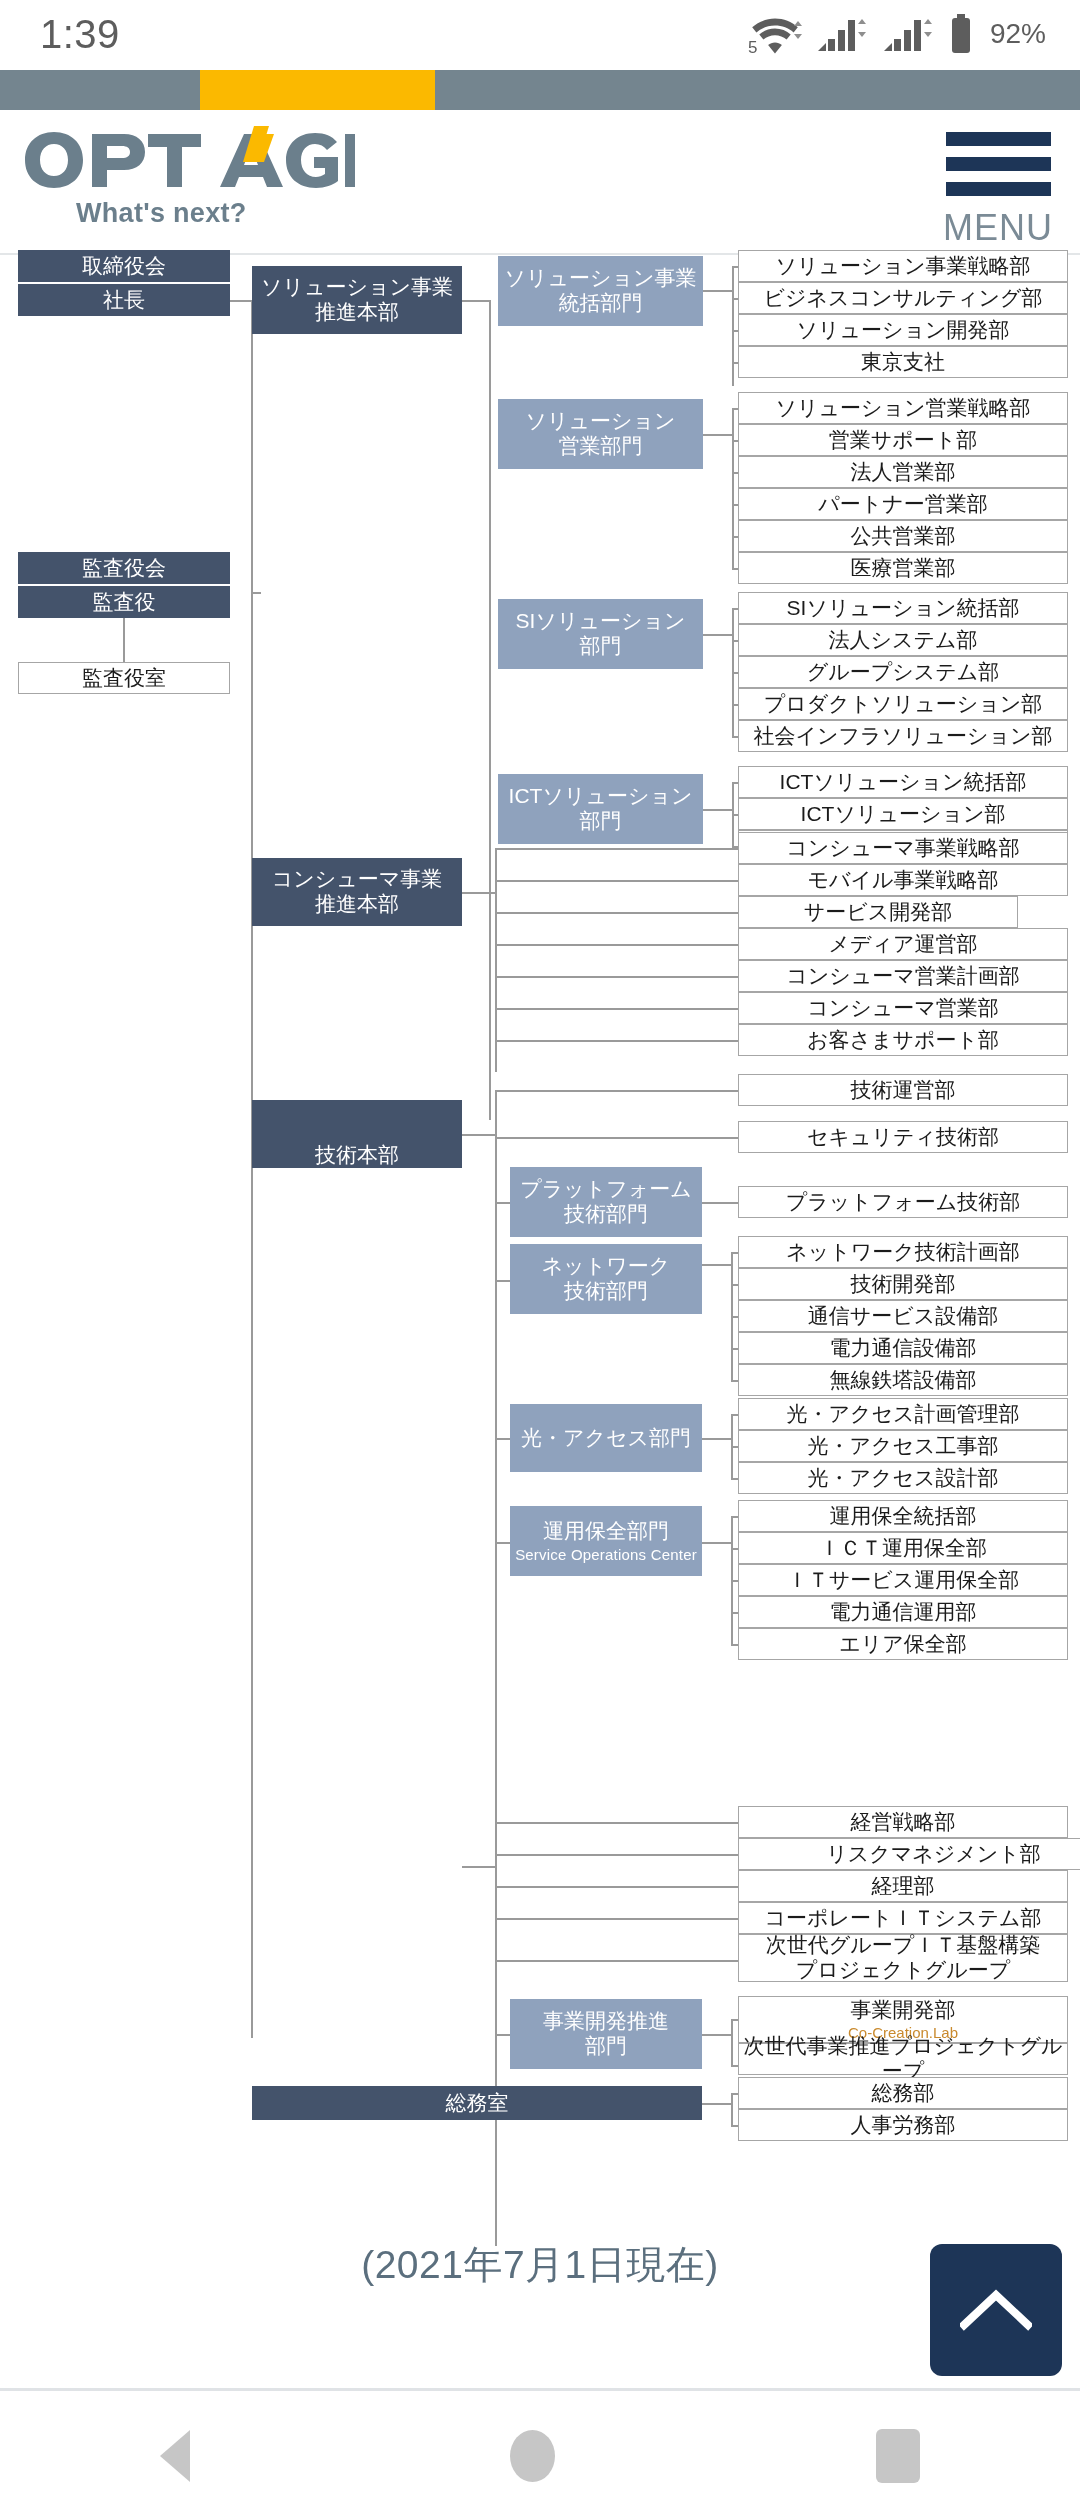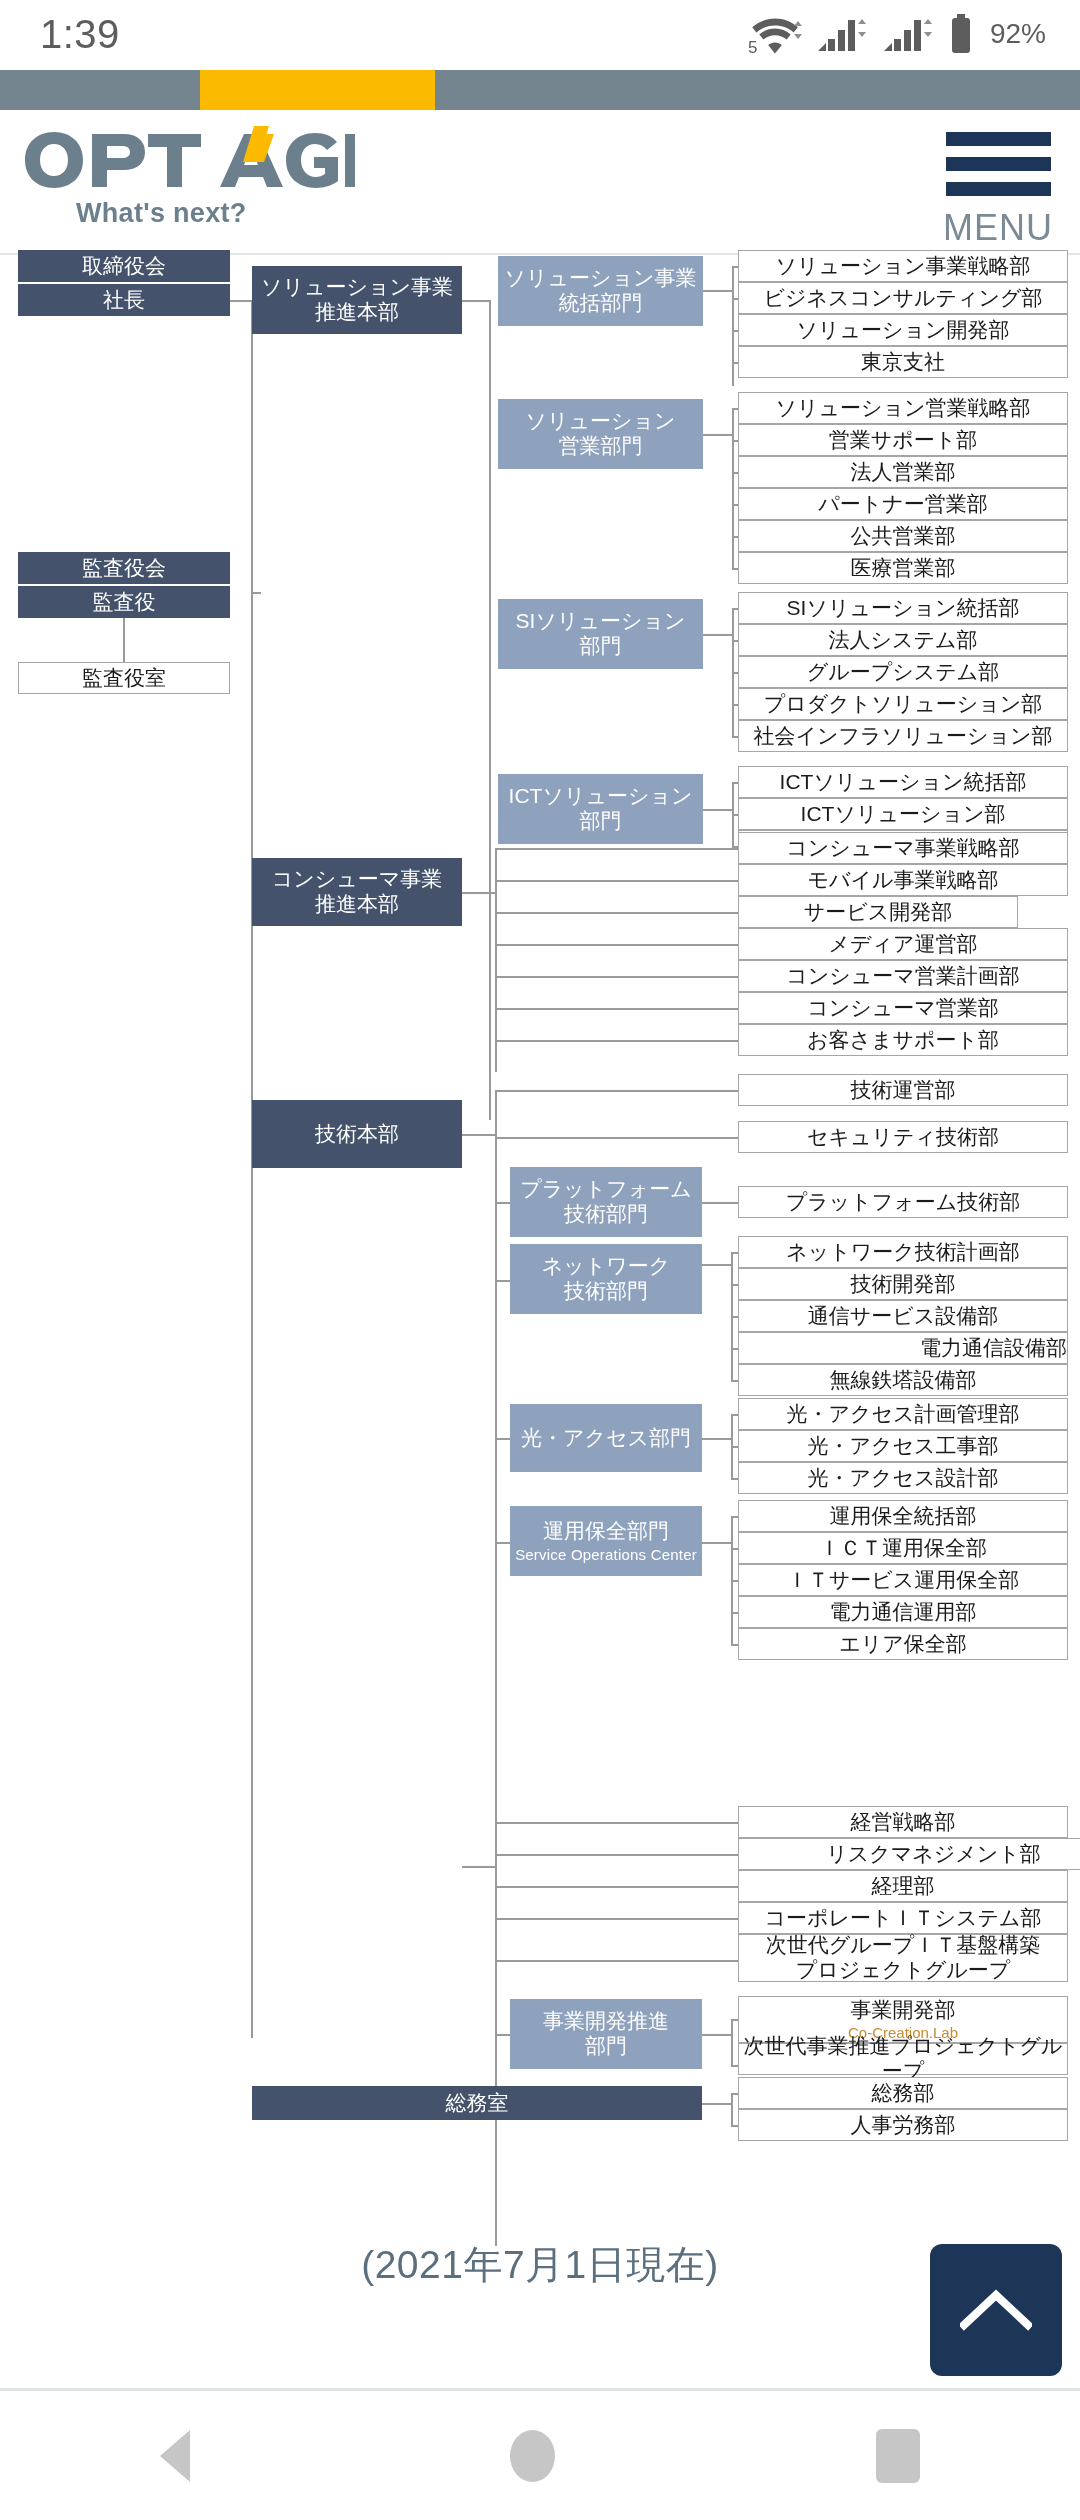--- a/index.html
+++ b/index.html
@@ -321,21 +321,21 @@
     <div class="box leaf" style="left:738px; top:716px; width:330px; height:32px;">
         <span>コンシューマ営業計画部</span>
       </div>
     <div class="box leaf" style="left:738px; top:748px; width:330px; height:32px;">
         <span>コンシューマ営業部</span>
       </div>
     <div class="box leaf" style="left:738px; top:780px; width:330px; height:32px;">
         <span>お客さまサポート部</span>
       </div>
 
-    <div class="box lvl1" style="left:252px; top:856px; width:210px; height:68px;">
+    <div class="box lvl1" style="left:252px; top:856px; width:210px; height:68px;justify-content:flex-end;">
       <span>技術本部</span>
     </div>
     <div class="ln lnh" style="left:462px; top:890px; width:34px;"></div>
     <div class="ln lnv" style="left:495px; top:846px; height:735px;"></div>
     <div class="ln lnh" style="left:495px; top:846px; width:245px;"></div>
     <div class="ln lnh" style="left:495px; top:893px; width:245px;"></div>
     <div class="box leaf" style="left:738px; top:830px; width:330px; height:32px;">
         <span>技術運営部</span>
       </div>
     <div class="box leaf" style="left:738px; top:877px; width:330px; height:32px;">
@@ -366,21 +366,21 @@
     <div class="ln lnh" style="left:731px; top:1136px; width:28px;"></div>
     <div class="box leaf" style="left:738px; top:992px;  width:330px; height:32px;">
         <span>ネットワーク技術計画部</span>
       </div>
     <div class="box leaf" style="left:738px; top:1024px; width:330px; height:32px;">
         <span>技術開発部</span>
       </div>
     <div class="box leaf" style="left:738px; top:1056px; width:330px; height:32px;">
         <span>通信サービス設備部</span>
       </div>
-    <div class="box leaf" style="left:738px; top:1088px; width:330px; height:32px;align-items:flex-end;">
+    <div class="box leaf" style="left:738px; top:1088px; width:330px; height:32px;">
         <span>電力通信設備部</span>
       </div>
     <div class="box leaf" style="left:738px; top:1120px; width:330px; height:32px;">
         <span>無線鉄塔設備部</span>
       </div>
 
     <div class="ln lnh" style="left:495px; top:1194px; width:15px;"></div>
     <div class="box lvl2" style="left:510px; top:1160px; width:192px; height:68px;">
       <span>光・アクセス部門</span>
     </div>

